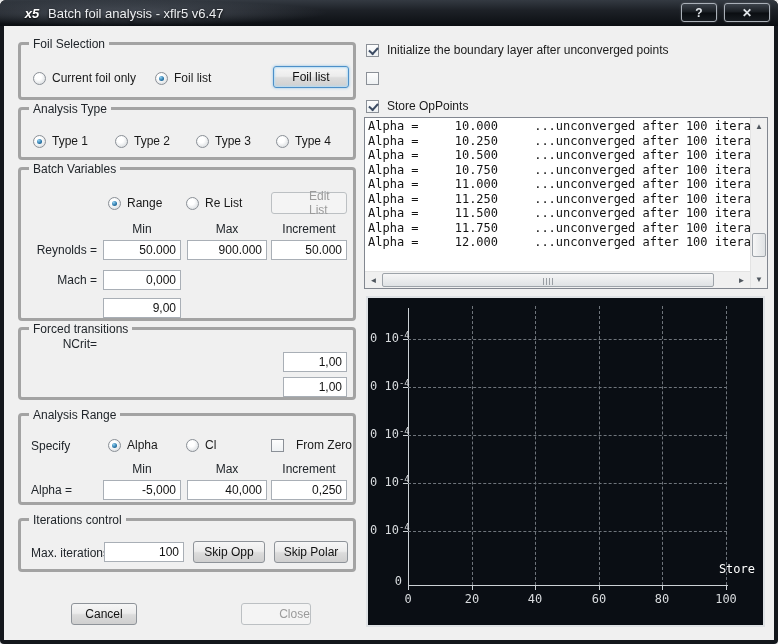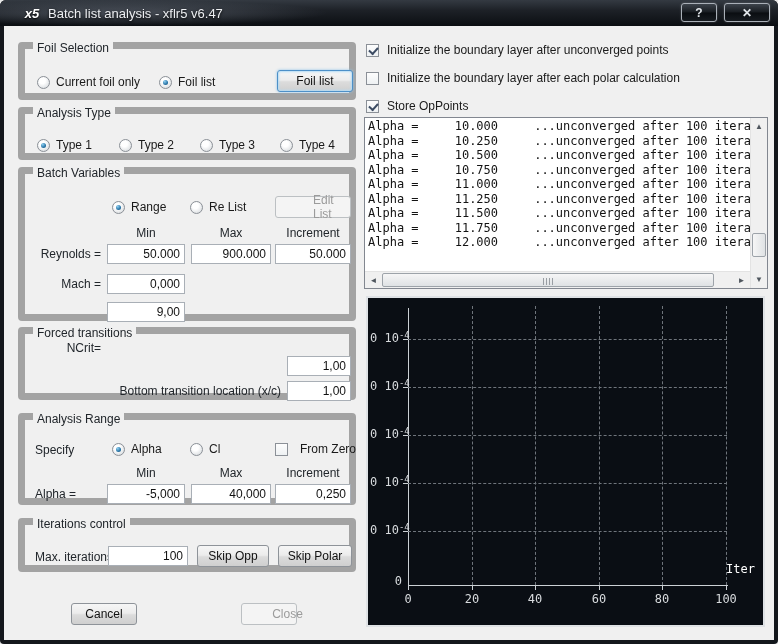--- a/index.html
+++ b/index.html
@@ -30,21 +30,21 @@
     height:19px;border:1px solid #aab0b8;border-radius:3px;
     background:linear-gradient(#3d434b,#181c21 48%,#0a0d11 52%,#171b20);
     color:#e2e6ea;display:flex;align-items:center;justify-content:center;
     font-weight:bold;font-size:12px;box-shadow:0 0 2px rgba(255,255,255,.25);
   }
   .tb-help{width:36px;}
   .tb-close{width:46px;}
   
   .client{position:absolute;left:4px;right:4px;top:26px;bottom:4px;background:#f0f0f0;}
   
-  .group{position:absolute;left:14px;width:338px;border:7px solid #a3a3a3;border-radius:4px;}
+  .group{position:absolute;left:14px;width:338px;border:3px solid #a3a3a3;border-radius:4px;}
   .group-title{position:absolute;top:-8px;left:8px;background:#f0f0f0;padding:0 4px;line-height:14px;color:#21262b;}
   
   .opt{position:absolute;display:flex;align-items:center;gap:6px;height:14px;white-space:nowrap;}
   .radio{width:13px;height:13px;border-radius:50%;border:1px solid #8b9097;flex:0 0 13px;
     background:radial-gradient(circle at 40% 35%,#ffffff 30%,#e3e6e8 70%,#cfd3d6);position:relative;}
   .radio.checked::after{content:"";position:absolute;left:3px;top:3px;width:5px;height:5px;border-radius:50%;
     background:radial-gradient(circle at 35% 30%,#8fd0f2,#2a76a8 60%,#174e73);}
   .checkbox{width:13px;height:13px;border:1px solid #8b9097;flex:0 0 13px;
     background:linear-gradient(#fdfdfd,#eef1f3);position:relative;}
   .checkbox.checked::after{content:"";position:absolute;left:2px;top:2px;width:7px;height:4px;
@@ -93,21 +93,21 @@
   .sup{font-size:9px;position:relative;top:-4px;}
   
 </style>
 </head>
 <body>
 
 <div class="window">
 
   <div class="titlebar">
     <span class="app-icon">x5</span>
-    <span class="win-title">Batch list analysis - xflr5 v6.47</span>
+    <span class="win-title">Batch foil analysis - xflr5 v6.47</span>
     <div class="tb-buttons">
       <div class="tb-btn tb-help">?</div>
       <div class="tb-btn tb-close">✕</div>
     </div>
   </div>
 
   <div class="client">
 
     <div class="group" style="top:16px;height:58px;">
       <span class="group-title">Foil Selection</span>
@@ -166,21 +166,20 @@
       <span class="r-label" style="left:6px;top:103px;width:70px;">Mach =</span>
       <input class="num-input" style="left: 82px; top: 100px; width: 78px;" value="0,000">
 
       <span class="r-label" style="left:6px;top:131px;width:70px;margin-top:36px;">NCrit=</span>
       <input class="num-input" style="left: 82px; top: 128px; width: 78px;" value="9,00">
     </div>
 
     <div class="group" style="top:301px;height:73px;">
       <span class="group-title">Forced transitions</span>
       <input class="num-input" style="left: 262px; top: 22px; width: 64px;" value="1,00">
-      <span class="r-label" style="left:40px;top:50px;width:216px;">Bottom transition location (x/c)</span>
       <input class="num-input" style="left: 262px; top: 47px; width: 64px;" value="1,00">
     </div>
 
     <div class="group" style="top:387px;height:92px;">
       <span class="group-title">Analysis Range</span>
       <span class="l-label" style="left:10px;top:23px;">Specify</span>
       <span class="opt" style="left:87px;top:22px;">
         <span class="radio checked"></span>
         <span>Alpha</span>
       </span>
@@ -203,29 +202,28 @@
 
     <div class="group" style="top:492px;height:54px;">
       <span class="group-title">Iterations control</span>
       <span class="l-label" style="left:10px;top:25px;">Max. iterations</span>
       <input class="num-input" style="left: 83px; top: 21px; width: 80px;" value="100">
       <div class="btn" style="left:172px;top:20px;width:72px;">Skip Opp</div>
       <div class="btn" style="left:253px;top:20px;width:74px;">Skip Polar</div>
     </div>
 
     <div class="btn" style="left:67px;top:577px;width:66px;">Cancel</div>
-    <div class="btn disabled" style="left:237px;top:577px;width:56px;">Close</div>
+    <div class="btn disabled" style="left:237px;top:577px;width:70px;">Close</div>
 
     <div class="cb-row" style="left:362px;top:16px;">
       <span class="checkbox checked"></span>
       <span>Initialize the boundary layer after unconverged points</span>
     </div>
     <div class="cb-row" style="left:362px;top:44px;">
       <span class="checkbox"></span>
-      <span>Initialize the boundary layer after each polar calculation</span>
     </div>
     <div class="cb-row" style="left:362px;top:72px;">
       <span class="checkbox checked"></span>
       <span>Store OpPoints</span>
     </div>
 
     <div class="log-box">
       <div class="log-content">
           <div class="log-line">Alpha =     10.000     ...unconverged after 100 iterations</div>
           <div class="log-line">Alpha =     10.250     ...unconverged after 100 iterations</div>
@@ -278,17 +276,17 @@
         <div class="hgrid" style="left: 40px; top: 137px; width: 319px; border-color: rgb(111, 117, 124);"></div>
         <div class="gtick" style="left: 35px; top: 137px; width: 5px; height: 1px;"></div>
         <div class="ylab" style="left: 2px; top: 129px; color: rgb(216, 219, 222);"><span>0 10</span><span class="sup">-4</span></div>
         <div class="hgrid" style="left: 40px; top: 185px; width: 319px; border-color: rgb(111, 117, 124);"></div>
         <div class="gtick" style="left: 35px; top: 185px; width: 5px; height: 1px;"></div>
         <div class="ylab" style="left: 2px; top: 177px; color: rgb(216, 219, 222);"><span>0 10</span><span class="sup">-4</span></div>
         <div class="hgrid" style="left: 40px; top: 233px; width: 319px; border-color: rgb(111, 117, 124);"></div>
         <div class="gtick" style="left: 35px; top: 233px; width: 5px; height: 1px;"></div>
         <div class="ylab" style="left: 2px; top: 225px; color: rgb(216, 219, 222);"><span>0 10</span><span class="sup">-4</span></div>
         <div class="ylab" style="left: 18px; top: 276px; width: 16px; text-align: right; color: rgb(216, 219, 222);">0</div>
-        <div class="iterlab" style="right: 8px; top: 264px; color: rgb(255, 255, 255);">Iter</div>
+        <div class="iterlab" style="right: 8px; top: 264px; color: rgb(255, 255, 255);">Store</div>
       </div>
 
   </div>
 </div>
 
 </body></html>

